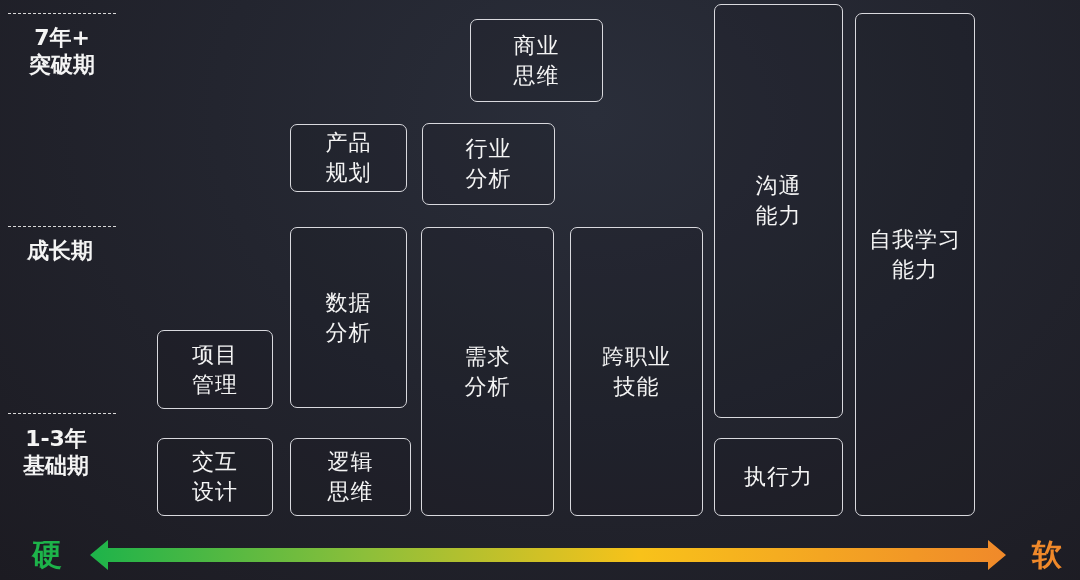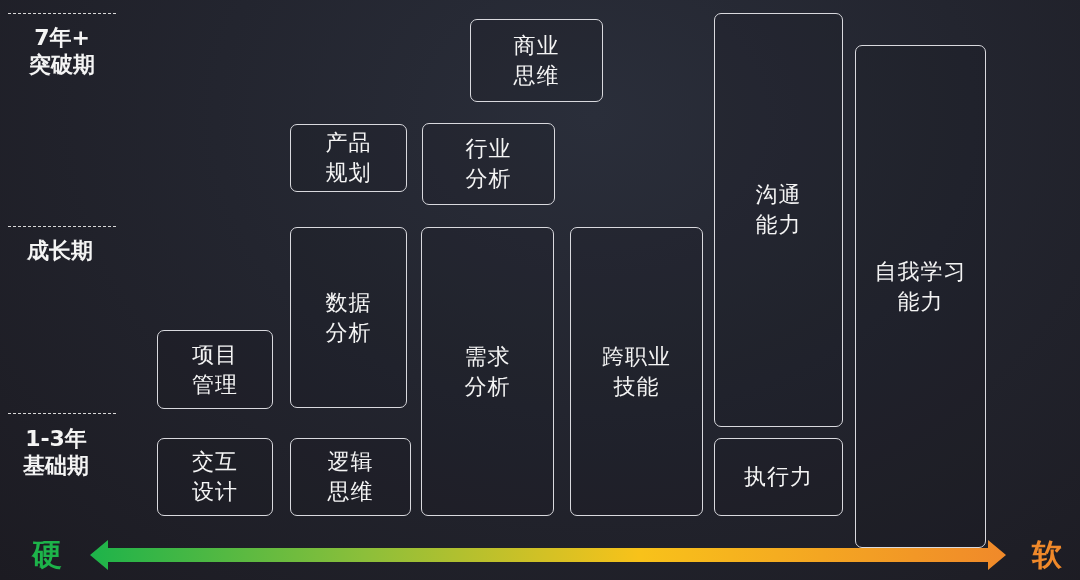--- a/index.html
+++ b/index.html
@@ -56,23 +56,23 @@
 <div class="box" style="left:290px; top:124px; width:117px; height:68px;">产品
 规划</div>
 <div class="box" style="left:422px; top:123px; width:133px; height:82px;">行业
 分析</div>
 <div class="box" style="left:290px; top:227px; width:117px; height:181px;">数据
 分析</div>
 <div class="box" style="left:421px; top:227px; width:133px; height:289px;text-align:center;">需求
 分析</div>
 <div class="box" style="left:570px; top:227px; width:133px; height:289px;">跨职业
 技能</div>
-<div class="box" style="left:714px; top:13px; width:129px; height:414px; padding-bottom:20px;">沟通
+<div class="box" style="left:714px; top:4px; width:129px; height:414px; padding-bottom:20px;">沟通
 能力</div>
-<div class="box" style="left:855px; top:13px; width:131px; height:503px; padding-bottom:20px;margin-top:32px;">自我学习
+<div class="box" style="left:855px; top:13px; width:120px; height:503px; padding-bottom:20px;">自我学习
 能力</div>
 <div class="box" style="left:157px; top:330px; width:116px; height:79px;">项目
 管理</div>
 <div class="box" style="left:157px; top:438px; width:116px; height:78px;">交互
 设计</div>
 <div class="box" style="left:290px; top:438px; width:121px; height:78px;">逻辑
 思维</div>
 <div class="box" style="left:714px; top:438px; width:129px; height:78px;">执行力</div>
 
 <div class="axis-end" style="left:32px; color:#1db34a;">硬</div>

